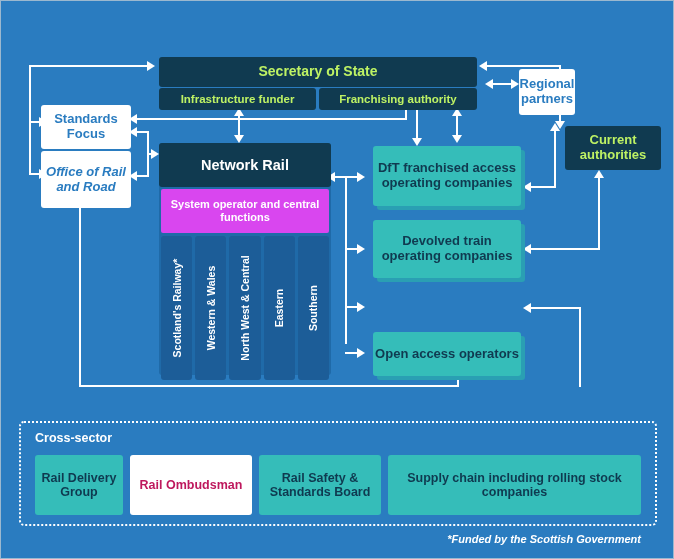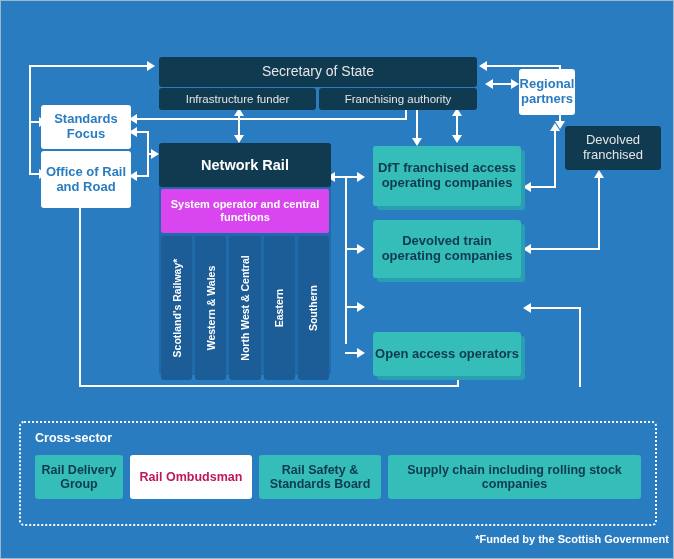--- a/index.html
+++ b/index.html
@@ -24,21 +24,21 @@
     letter-spacing:.2px; white-space:nowrap;
   }
 
   
   .box{
     position:absolute; box-sizing:border-box;
     display:flex; align-items:center; justify-content:center;
     text-align:center; line-height:1.12;
     border-radius:3px;
   }
-  .navy{ background:#103a50; color:#e5e5e5; font-weight:normal; }
+  .navy{ background:#103a50; color:#bef264; font-weight:bold; }
   .white{ background:#ffffff; color:#2a7cc0; font-weight:bold; }
   .teal{ background:#35bdb9; color:#103a50; font-weight:bold; }
 
   
   .teal.layered{
     box-shadow:4px 4px 0 0 #2a9fb3;
   }
 
   
   #nr-wrap{
@@ -77,35 +77,35 @@
   
   #cross{
     position:absolute; left:18px; top:420px; width:638px; height:105px;
     border:2px dotted #ffffff; border-radius:5px; box-sizing:border-box;
   }
   #cross-label{
     position:absolute; left:14px; top:8px;
     color:#ffffff; font-weight:bold; font-size:12.5px;
   }
   #cross-row{
-    position:absolute; left:14px; top:32px; right:14px; height:44px;
+    position:absolute; left:14px; top:32px; right:14px; height:60px;
     display:flex; gap:7px;
   }
   .cs{
     border-radius:3px; display:flex; align-items:center; justify-content:center;
     text-align:center; font-weight:bold; font-size:12.5px; line-height:1.15;
     box-sizing:border-box; padding:2px;
   }
   .cs.teal{ background:#35bdb9; color:#0f3a50; }
   .cs.white{ background:#ffffff; color:#be185d; }
   .cs.navy{ background:#103a50; color:#ffffff; }
 
   #footnote{
-    position:absolute; right:4px; top:532px;
-    color:#ffffff; font-size:11px; font-weight:bold;
+    position:absolute; right:32px; top:532px;
+    color:#ffffff; font-size:11px; font-weight:bold;font-style:italic;
   }
 
   
   .ln{ position:absolute; background:#ffffff; }
   .h{ height:2px; }
   .v{ width:2px; }
   .ar{ position:absolute; width:0; height:0; }
   .ar-r{ border-top:5px solid transparent; border-bottom:5px solid transparent; border-left:8px solid #ffffff; }
   .ar-l{ border-top:5px solid transparent; border-bottom:5px solid transparent; border-right:8px solid #ffffff; }
   .ar-u{ border-left:5px solid transparent; border-right:5px solid transparent; border-bottom:8px solid #ffffff; }
@@ -196,24 +196,24 @@
     <div class="ln h" style="left:530px; top:247px; width:69px;"></div>
     <div class="ar ar-l" style="left:522px; top:243px;"></div>
     <div class="ar ar-u" style="left:593px; top:169px;"></div>
   </div>
 
   <div class="box navy" style="left:158px; top:56px; width:318px; height:30px; font-size:14px;">Secretary of State</div>
   <div class="box navy" style="left:158px; top:87px; width:157px; height:22px; font-size:11.5px;">Infrastructure funder</div>
   <div class="box navy" style="left:318px; top:87px; width:158px; height:22px; font-size:11.5px;">Franchising authority</div>
 
   <div class="box white" style="left:40px; top:104px; width:90px; height:44px; font-size:13px;">Standards Focus</div>
-  <div class="box white" style="left:40px; top:150px; width:90px; height:57px; font-size:13px;">Office of Rail and Road</div>
+  <div class="box white" style="left:40px; top:150px; width:90px; height:57px; font-size:13px;font-style:italic;">Office of Rail and Road</div>
 
   <div class="box white" style="left:518px; top:68px; width:56px; height:46px; font-size:13px;">Regional partners</div>
-  <div class="box navy" style="left:564px; top:125px; width:96px; height:44px; font-size:13px;">Devolved franchised</div>
+  <div class="box navy" style="left:564px; top:125px; width:96px; height:44px; font-size:13px;">Current authorities</div>
 
   <div id="nr-wrap">
     <div id="nr-head">Network Rail</div>
     <div id="nr-sub">System operator and central functions</div>
     <div id="nr-regions">
       <div class="region">
         <span>Scotland's Railway*</span>
       </div>
       <div class="region">
         <span>Western &amp; Wales</span>

